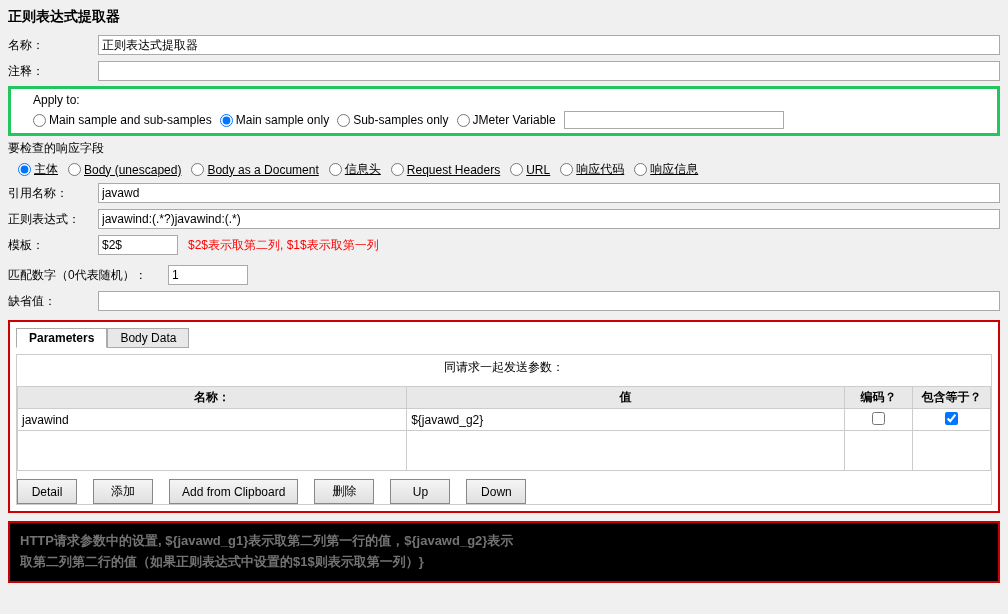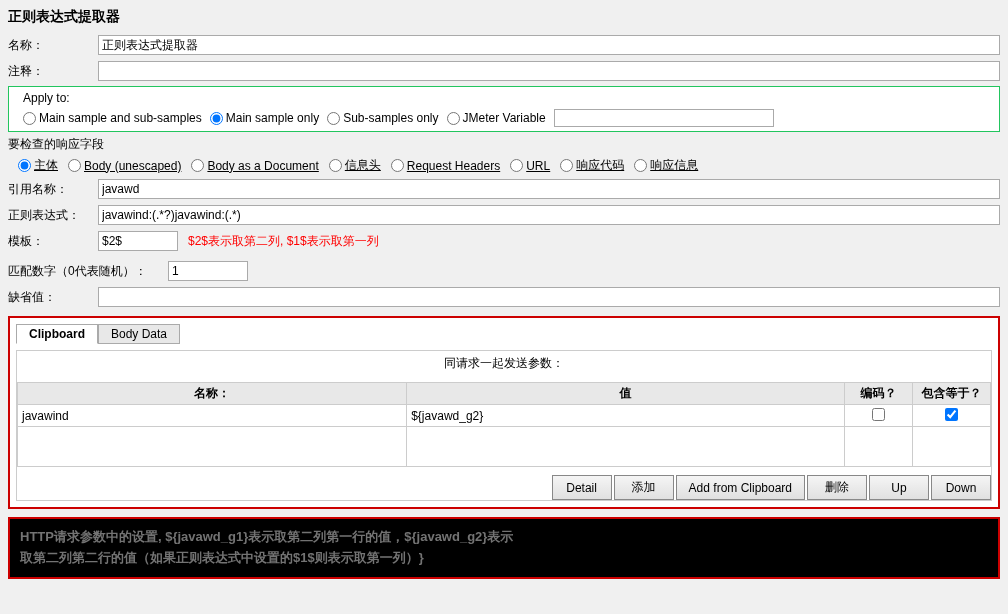--- a/index.html
+++ b/index.html
@@ -41,23 +41,23 @@
     .form-input {
       flex: 1;
       border: 1px solid #aaa;
       padding: 1px 3px;
       font-size: 12px;
       height: 20px;
       background: white;
     }
 
     .apply-to-section {
-      border: 1px solid #22c55e;
-      background: white;
-      padding: 4px 14px;
+      border: 3px solid #22c55e;
+      background: white;
+      padding: 4px 22px;
       margin-bottom: 4px;
     }
 
     .apply-to-title {
       font-weight: normal;
       font-size: 12px;
       margin-bottom: 4px;
     }
 
     .radio-group {
@@ -189,22 +189,22 @@
       width: 8%;
       text-align: center;
     }
 
     .empty-row td {
       height: 40px;
     }
 
     .buttons-row {
       display: flex;
-      justify-content: flex-end;
-      gap: 2px;
+      justify-content: flex-start;
+      gap: 16px;
       margin-top: 8px;
     }
 
     .btn {
       border: 1px solid #888;
       background: linear-gradient(to bottom, #f5f5f5, #e0e0e0);
       padding: 3px 12px;
       font-size: 12px;
       cursor: pointer;
       min-width: 60px;
@@ -334,21 +334,21 @@
 
   <div class="form-row">
     <span class="form-label">缺省值：</span>
     <input class="form-input" type="text" value="" style="">
   </div>
 
   <div class="params-panel">
 
     <div class="tabs-bar">
       <div class="tab active">
-        <span>Clipboard</span>
+        <span>Parameters</span>
       </div>
       <div class="tab">
         <span>Body Data</span>
       </div>
     </div>
 
     <div class="params-table-section">
       <div class="params-send-label">同请求一起发送参数：</div>
 
       <table class="params-table">

